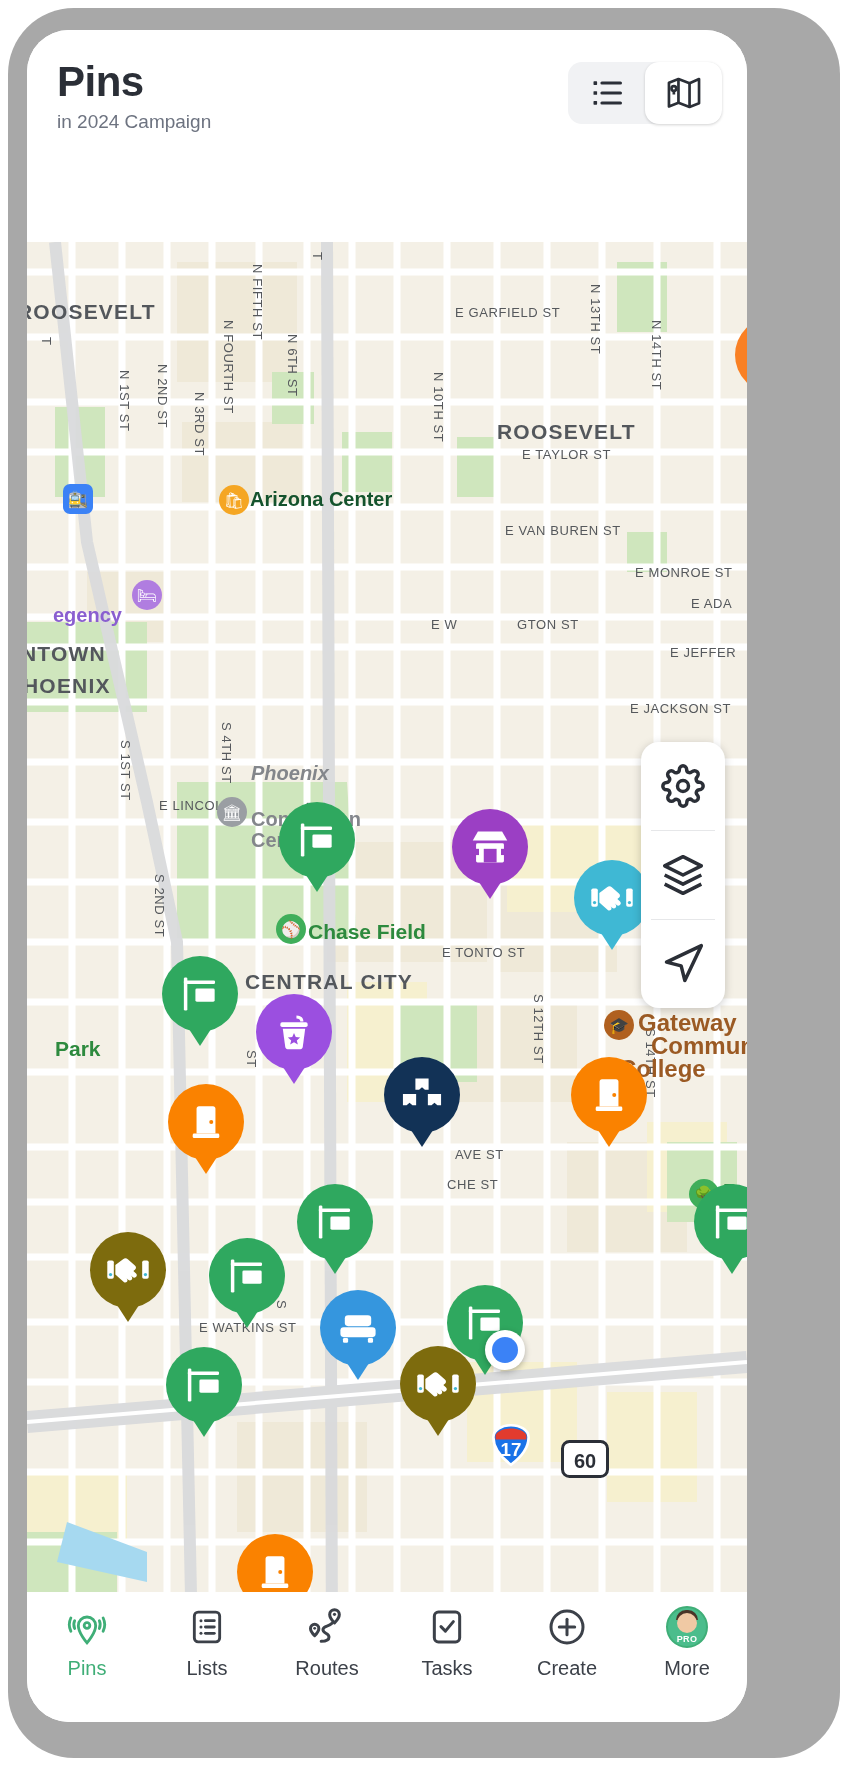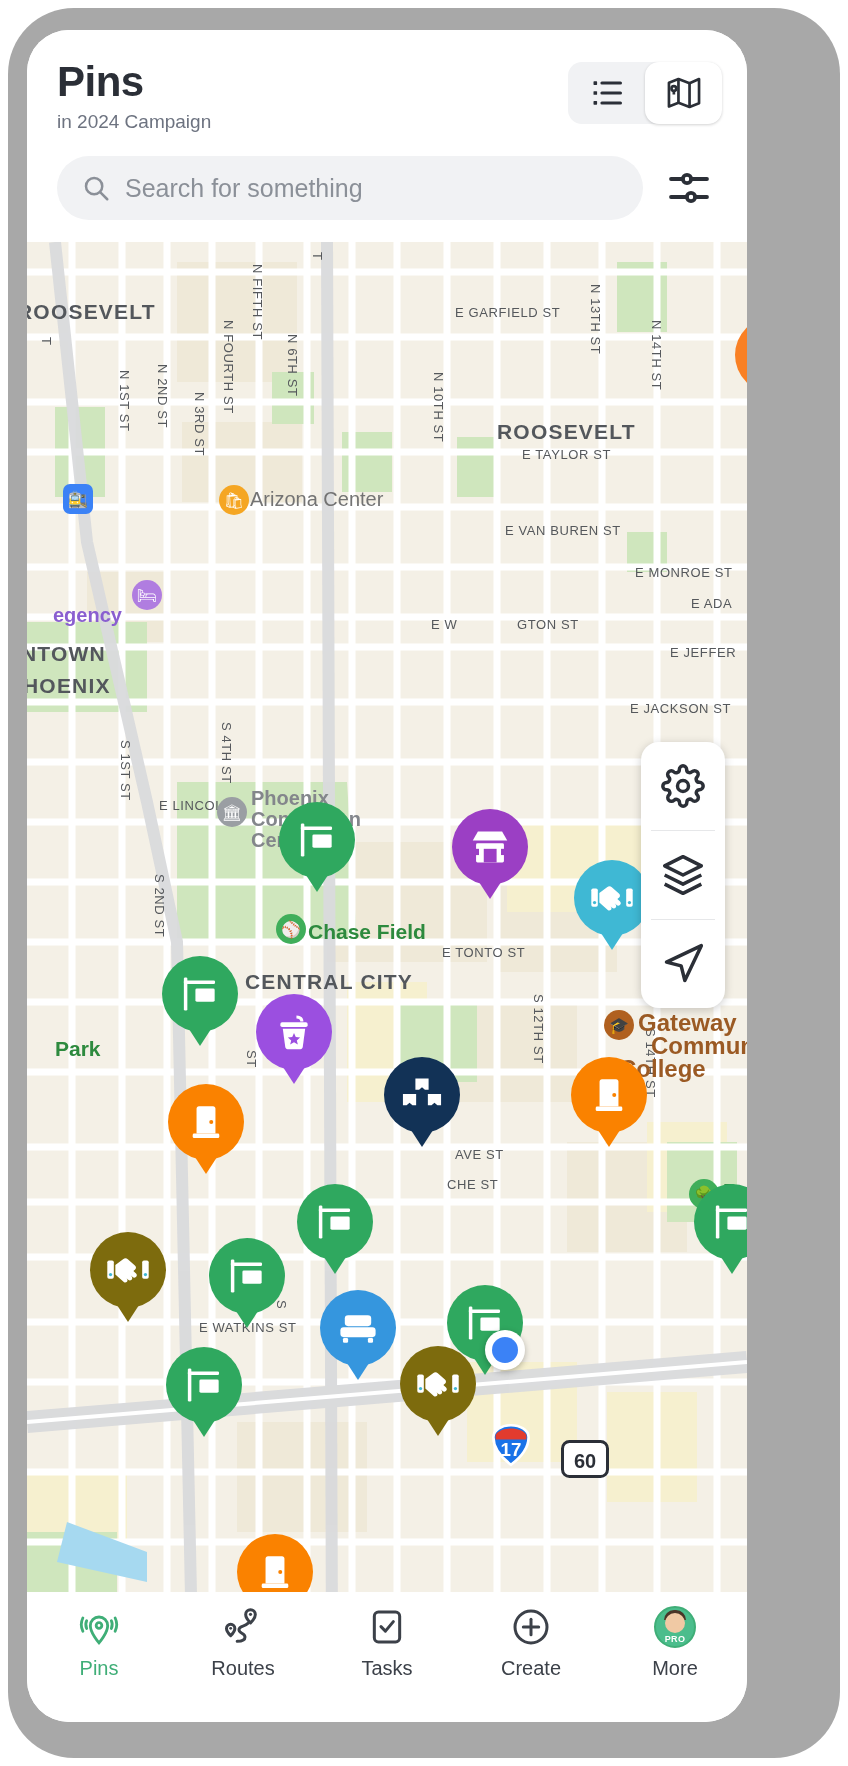--- a/index.html
+++ b/index.html
@@ -94,21 +94,21 @@
   .map-label {
     position: absolute;
     font-family: "Liberation Sans", sans-serif;
     color: #5d6166;
     white-space: nowrap;
     pointer-events: none;
   }
   .st { font-size: 13px; letter-spacing: 0.6px; color: #55585c; }
   .hood { font-size: 21px; font-weight: bold; color: #53575c; letter-spacing: 1.2px; }
   .poi-green { font-size: 21px; font-weight: bold; color: #2d8a3e; }
-  .poi-orange { font-size: 20px; font-weight: normal; color: #737373; }
+  .poi-orange { font-size: 20px; font-weight: bold; color: #14532d; }
   .poi-brown { font-size: 24px; font-weight: bold; color: #9b5a24; }
   .poi-grey { font-size: 20px; font-weight: bold; color: #83868b; }
   .poi-purple { font-size: 20px; font-weight: bold; color: #8a5fd0; margin-top: 17px; }
 
   
   .pin {
     position: absolute;
     width: 76px; height: 76px;
     border-radius: 50%;
     display: flex; align-items: center; justify-content: center;
@@ -331,21 +331,21 @@
           <div class="map-label st" style="left: 140px; top: 632px; transform-origin: 0px 0px; transform: rotate(90deg);">S 2ND ST</div>
           <div class="map-label st" style="left: 519px; top: 752px; transform-origin: 0px 0px; transform: rotate(90deg);">S 12TH ST</div>
           <div class="map-label st" style="left: 631px; top: 786px; transform-origin: 0px 0px; transform: rotate(90deg);">S 14TH ST</div>
           <div class="map-label st" style="left: 211px; top: 745px; transform-origin: 0px 0px; transform: rotate(90deg);">S</div>
           <div class="map-label st" style="left: 232px; top: 808px; transform-origin: 0px 0px; transform: rotate(90deg);">ST</div>
           <div class="map-label st" style="left: 262px; top: 1058px; transform-origin: 0px 0px; transform: rotate(90deg);">S</div>
           <div class="map-label st" style="left: 298px; top: 10px; transform-origin: 0px 0px; transform: rotate(90deg);">T</div>
           <div class="map-label st" style="left: 27px; top: 95px; transform-origin: 0px 0px; transform: rotate(90deg);">T</div>
           <div class="map-label poi-orange" style="left: 223px; top: 246px;">Arizona Center</div>
           <div class="map-label poi-green" style="left: 281px; top: 678px;">Chase Field</div>
-          <div class="map-label poi-grey" style="left: 224px; top: 545px;">Phoenix</div>
+          <div class="map-label poi-grey" style="left: 224px; top: 520px; font-style: italic;">Phoenix</div>
           <div class="map-label poi-grey" style="left: 224px; top: 566px;">Convention</div>
           <div class="map-label poi-grey" style="left: 224px; top: 587px;">Center</div>
           <div class="map-label poi-purple" style="left: 26px; top: 345px;">egency</div>
           <div class="map-label poi-green" style="left: 28px; top: 795px;">Park</div>
           <div class="map-label poi-brown" style="left: 611px; top: 767px;">Gateway</div>
           <div class="map-label poi-brown" style="left: 624px; top: 790px;">Communit</div>
           <div class="map-label poi-brown" style="left: 592px; top: 813px;">College</div>
           <div class="map-label poi-green" style="left: 696px; top: 937px;">Bar</div>
           <div class="map-label poi-green" style="left: 696px; top: 960px;">Un</div>
         </div>
@@ -552,57 +552,52 @@
           <svg width="38" height="38" viewBox="0 0 24 24" fill="none" stroke="#2b2f37" stroke-width="1.7" stroke-linejoin="round">
             <path d="M2.5 5.5 L8.5 3.2 L15.5 5.8 L21.5 3.2 L21.5 18.5 L15.5 20.8 L8.5 18.2 L2.5 20.5 Z"></path>
             <path d="M8.5 3.2 V18.2"></path>
               <path d="M15.5 5.8 V20.8"></path>
             <circle cx="5.6" cy="9.2" r="1.5"></circle>
             <path d="M5.6 10.7 V13"></path>
           </svg>
         </div>
       </div>
 
-      <div class="search-row">
-        <div class="search-box">
-          <svg width="30" height="30" viewBox="0 0 24 24" fill="none" stroke="#8b9098" stroke-width="2" stroke-linecap="round">
-            <circle cx="10.5" cy="10.5" r="6.5"></circle>
-              <path d="M15.5 15.5 L21 21"></path>
-          </svg>
-          <span class="search-placeholder">Search for something</span>
-        </div>
-        <div class="filter-btn">
-          <svg width="48" height="48" viewBox="0 0 24 24" fill="none" stroke="#2b2f37" stroke-width="1.9" stroke-linecap="round">
-            <path d="M3 7.5 H9"></path>
-              <path d="M13 7.5 H21"></path>
-              <circle cx="11" cy="7.5" r="2.1"></circle>
-            <path d="M3 16.5 H11"></path>
-              <path d="M15 16.5 H21"></path>
-              <circle cx="13" cy="16.5" r="2.1"></circle>
-          </svg>
-        </div>
-      </div>
     </div>
 
     <div class="bottom-nav" id="bottom-nav">
         <div class="nav-item active">
           <div class="nav-icon">
             <svg width="40" height="40" viewBox="0 0 24 24" fill="none" stroke="#3fae77" stroke-width="1.7" stroke-linecap="round">
               <path d="M12 21.5 C12 21.5 17.2 15.6 17.2 11.2 C17.2 8.3 14.9 6 12 6 C9.1 6 6.8 8.3 6.8 11.2 C6.8 15.6 12 21.5 12 21.5 Z"></path>
               <circle cx="12" cy="11.1" r="1.7"></circle>
               <path d="M4.6 8.2 C3.9 9.6 3.9 11.4 4.6 12.9"></path>
               <path d="M2.3 6.6 C1.2 8.9 1.2 12.2 2.3 14.5"></path>
               <path d="M19.4 8.2 C20.1 9.6 20.1 11.4 19.4 12.9"></path>
               <path d="M21.7 6.6 C22.8 8.9 22.8 12.2 21.7 14.5"></path>
             </svg>
           </div>
           <div class="nav-label">Pins</div>
         </div>
         <div class="nav-item">
           <div class="nav-icon">
+            <svg width="38" height="38" viewBox="0 0 24 24" fill="none" stroke="#3c4149" stroke-width="1.8" stroke-linecap="round">
+              <rect x="4" y="2.6" width="16" height="18.8" rx="2.4"></rect>
+              <circle cx="8.2" cy="8" r="0.95" fill="#3c4149" stroke="none"></circle>
+              <circle cx="8.2" cy="12" r="0.95" fill="#3c4149" stroke="none"></circle>
+              <circle cx="8.2" cy="16" r="0.95" fill="#3c4149" stroke="none"></circle>
+              <path d="M11 8 H16.6"></path>
+              <path d="M11 12 H16.6"></path>
+              <path d="M11 16 H16.6"></path>
+            </svg>
+          </div>
+          <div class="nav-label">Lists</div>
+        </div>
+        <div class="nav-item">
+          <div class="nav-icon">
             <svg width="40" height="40" viewBox="0 0 24 24" fill="none" stroke="#3c4149" stroke-width="1.8" stroke-linecap="round" stroke-linejoin="round">
               <path d="M16.5 1.6 C14.9 1.6 13.6 2.9 13.6 4.5 C13.6 6.7 16.5 9.5 16.5 9.5 C16.5 9.5 19.4 6.7 19.4 4.5 C19.4 2.9 18.1 1.6 16.5 1.6 Z"></path>
               <circle cx="16.5" cy="4.4" r="0.95" fill="#3c4149" stroke="none"></circle>
               <path d="M4.6 10.4 C3.2 10.4 2.1 11.5 2.1 12.9 C2.1 14.8 4.6 17.2 4.6 17.2 C4.6 17.2 7.1 14.8 7.1 12.9 C7.1 11.5 6 10.4 4.6 10.4 Z"></path>
               <circle cx="4.6" cy="12.8" r="0.85" fill="#3c4149" stroke="none"></circle>
               <path d="M15 9.8 C13 12 10 11 9.6 13.4 C9.2 16 13.2 15.4 13.2 18 C13.2 19.8 11 20.6 8.5 20.6"></path>
             </svg>
           </div>
           <div class="nav-label">Routes</div>
         </div>

